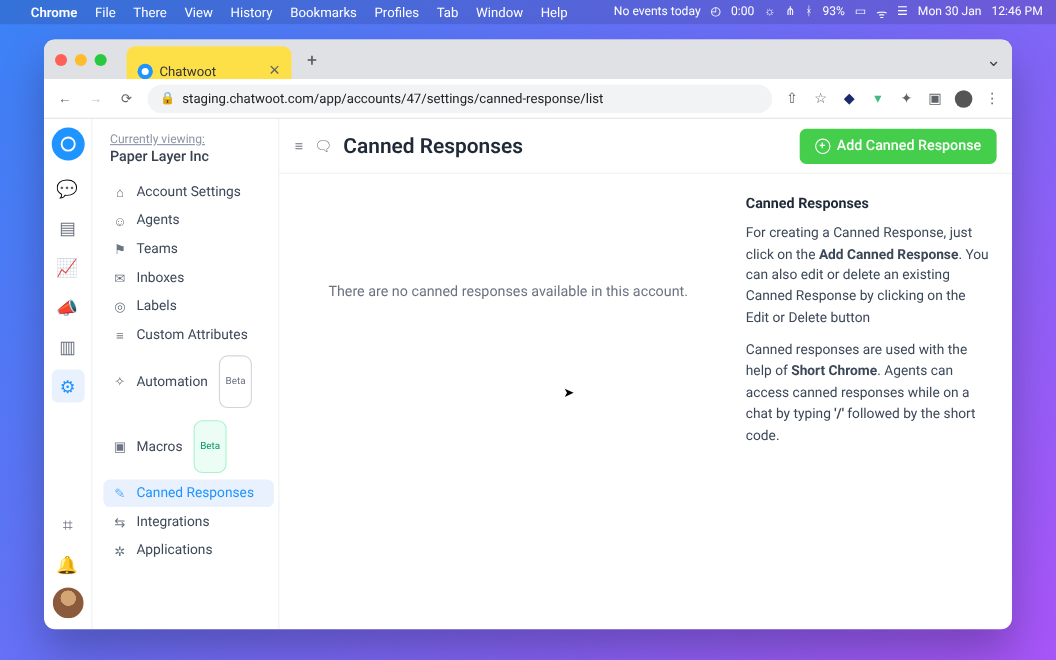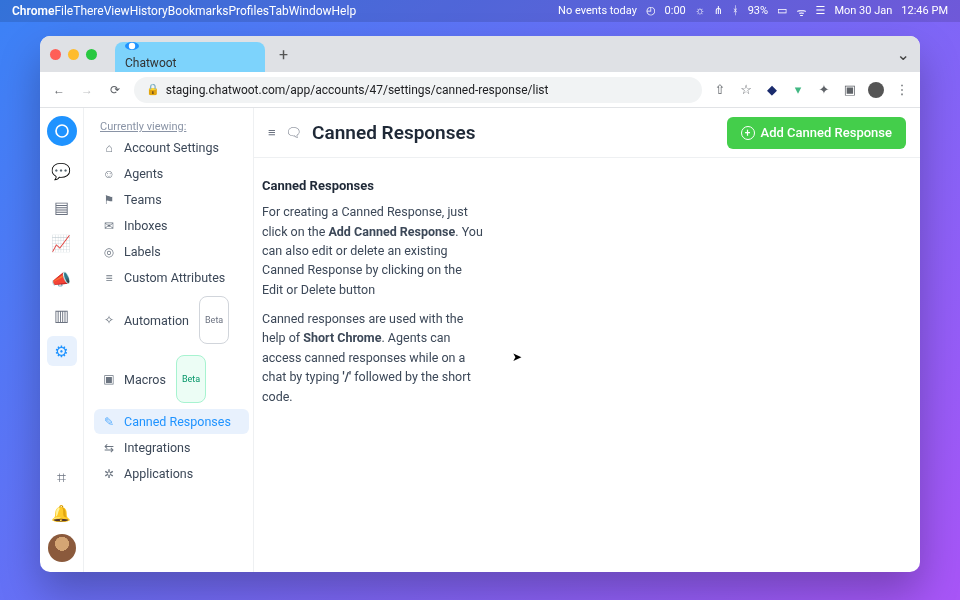--- a/index.html
+++ b/index.html
@@ -1,34 +1,34 @@
 <!DOCTYPE html>
 <html><head>
   <meta charset="utf-8">
   <style>
     * { margin: 0; padding: 0; box-sizing: border-box; font-family: -apple-system, BlinkMacSystemFont, "Segoe UI", Roboto, sans-serif; }
     body { width: 960px; height: 600px; background: linear-gradient(135deg, #3b82f6 0%, #a855f7 100%); overflow: hidden; }
 
     
     .menubar { height: 22px; background: rgba(0,0,0,0.12); display: flex; align-items: center; padding: 0 12px; font-size: 12px; color: #fff; justify-content: space-between; }
-    .menubar-left { display: flex; align-items: center; gap: 0; }
+    .menubar-left { display: flex; align-items: center; gap: 16px; }
     .menubar-left .logo { font-size: 14px; }
     .menubar-left span { cursor: default; }
     .menubar-right { display: flex; align-items: flex-start; gap: 9px; font-size: 11px; }
     .menubar-right span { cursor: default; }
 
     
     .window { position: absolute; top: 36px; left: 40px; right: 40px; bottom: 28px; background: #fff; border-radius: 10px; box-shadow: 0 20px 40px rgba(0,0,0,0.25); overflow: hidden; display: flex; flex-direction: column; }
 
     
     .tabbar { height: 36px; background: #dfe1e5; display: flex; align-items: flex-end; padding-left: 10px; gap: 6px; }
     .traffic { display: flex; gap: 7px; align-self: center; margin-right: 12px; }
     .traffic div { width: 11px; height: 11px; border-radius: 50%; }
     .traffic .r { background:#ff5f57; } .traffic .y{background:#febc2e;} .traffic .g{background:#28c840;}
-    .tab { background:#7dd3fc; height: 30px; border-radius: 8px 8px 0 0; display:flex; align-items:flex-start; padding: 0 10px; gap:6px; font-size:12px; color:#333; min-width: 150px; flex-direction: column; }
+    .tab { background:#fde047; height: 30px; border-radius: 8px 8px 0 0; display:flex; align-items:flex-end; padding: 0 10px; gap:6px; font-size:12px; color:#333; min-width: 150px; }
     .tab .favicon { width:14px; height:14px; border-radius:50%; background:#1f93ff; display:flex; align-items:center; justify-content:center; }
     .tab .close { margin-left:auto; color:#666; font-size:13px; }
     .newtab { align-self:center; color:#555; font-size:16px; padding:0 8px; }
     .windowcollapse { margin-left:auto; margin-right:10px; align-self:center; color:#444; }
 
     
     .addrbar { height: 36px; background:#fff; border-bottom:1px solid #e1e3e6; display:flex; align-items:center; padding: 0 10px; gap:10px; font-size:12px; color:#5f6368;}
     .addrbar .navbtn { width:18px; text-align:center; color:#5f6368; }
     .addrbar .url { flex:1; background:#f1f3f4; border-radius:14px; height:26px; display:flex; align-items:center; padding:0 12px; gap:6px; color:#202124; }
     .addrbar .url .lock { font-size:11px; }
@@ -158,20 +158,21 @@
       <div class="ic">▥</div>
       <div class="ic active">⚙</div>
       <div class="spacer"></div>
       <div class="ic">⌗</div>
       <div class="ic">🔔</div>
       <div class="avatar"></div>
     </div>
 
     <div class="secondary">
       <div class="viewing">Currently viewing:</div>
+      <div class="account">Paper Layer Inc</div>
       <div id="navitems">
           <div class="navitem">
             <span class="ico">⌂</span>
             <span>Account Settings</span>
           </div>
           <div class="navitem">
             <span class="ico">☺</span>
             <span>Agents</span>
           </div>
           <div class="navitem">
@@ -219,20 +220,23 @@
       <div class="mainhead">
         <span class="hambtn">≡</span>
         <span class="hambtn">🗨</span>
         <h1>Canned Responses</h1>
         <button class="addbtn">
           <span class="plus">+</span>
           <span>Add Canned Response</span>
         </button>
       </div>
       <div class="maincontent">
+        <div class="emptycol">
+          <span>There are no canned responses available in this account.</span>
+        </div>
         <div class="rightinfo">
           <h3>Canned Responses</h3>
           <p><span>For creating a Canned Response, just click on the </span><b>Add Canned Response</b><span>. You can also edit or delete an existing Canned Response by clicking on the Edit or Delete button</span></p>
           <p><span>Canned responses are used with the help of </span><b>Short Chrome</b><span>. Agents can access canned responses while on a chat by typing </span><b>'/'</b><span> followed by the short code.</span></p>
         </div>
       </div>
     </div>
   </div>
 </div>
 

